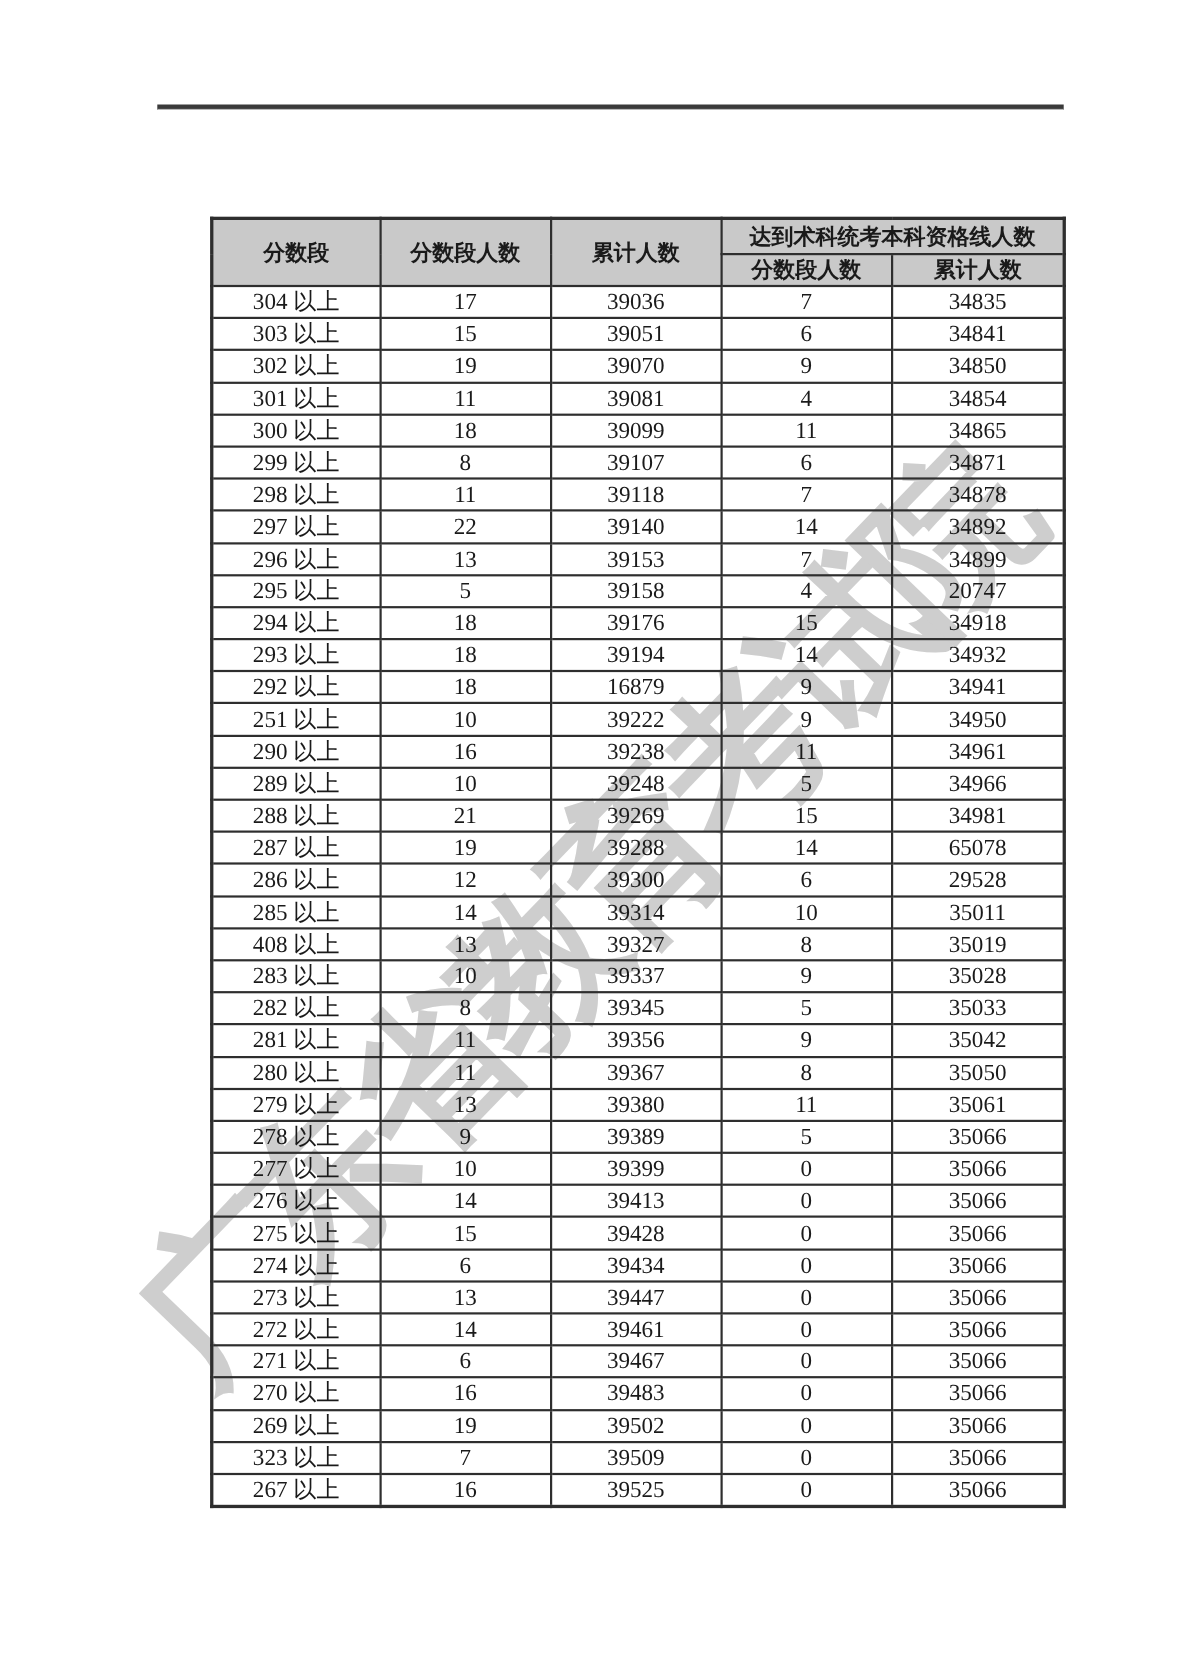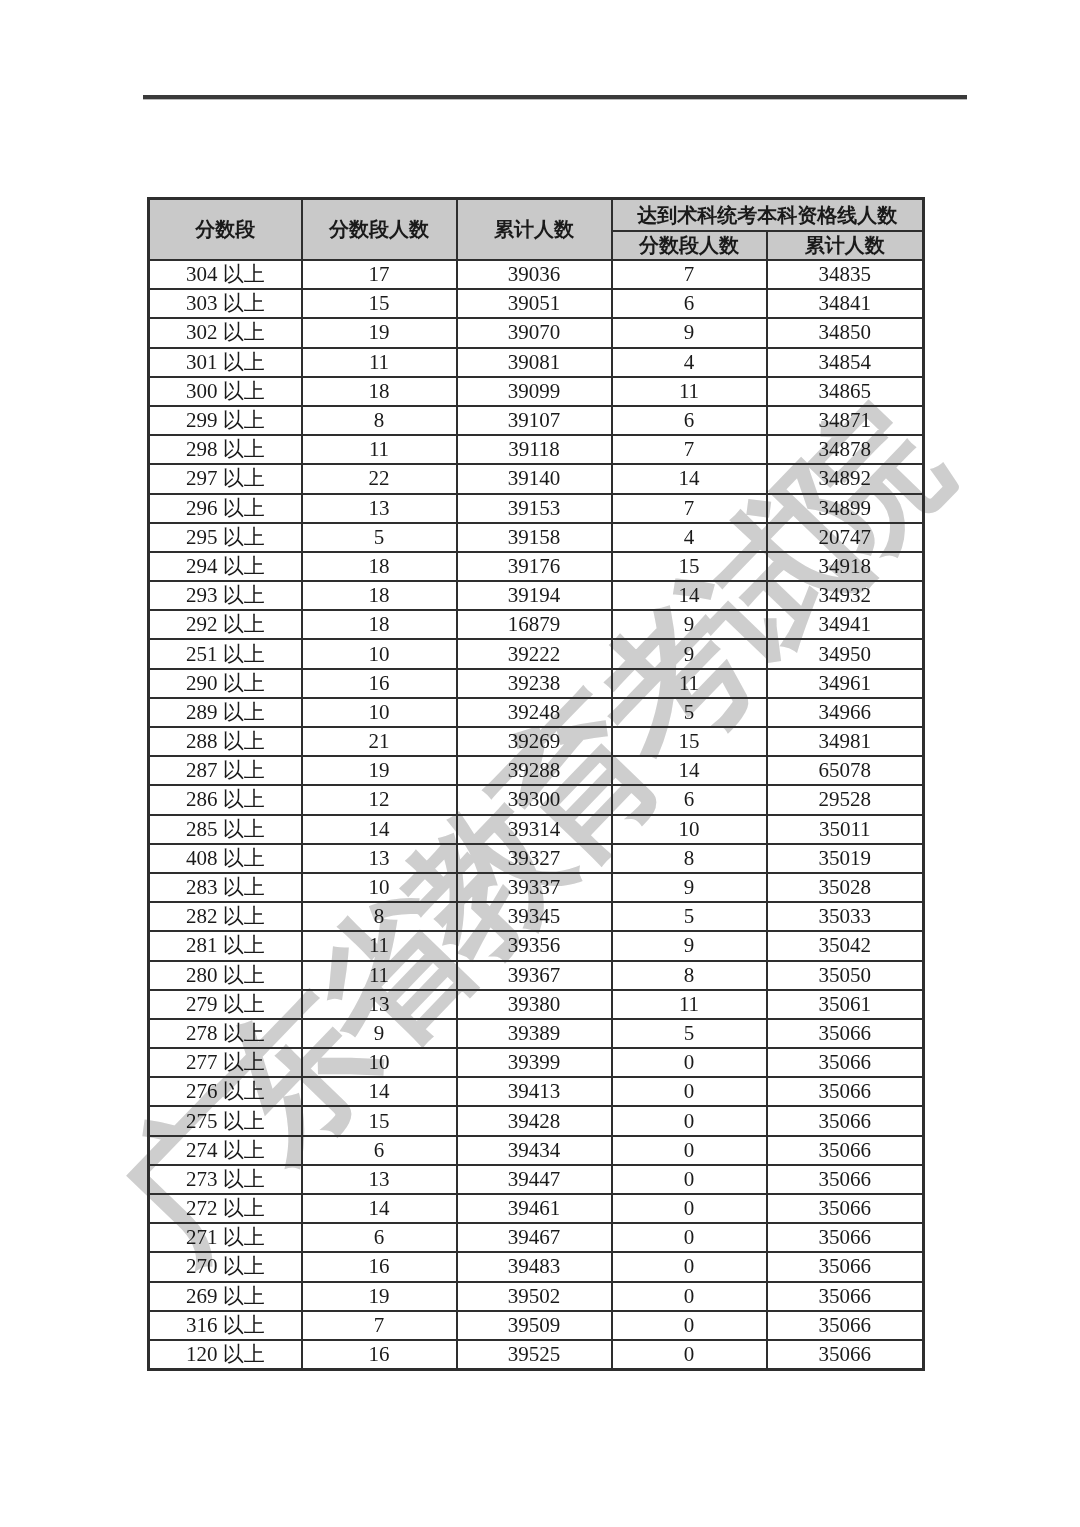--- a/index.html
+++ b/index.html
@@ -67,21 +67,21 @@
     font-weight: bold;
     font-size: 20px;
   }
   .score-table thead tr.h1 th { height: 30px; }
   .score-table thead tr.h2 th { height: 26px; }
   .score-table td {
     height: 27.2px;
     font-size: 21px;
     line-height: 1;
   }
-  .score-table { border: 3px solid #2e2e2e; }
+  .score-table { border: 3px solid #2e2e2e; margin-left: 44px; }
 </style>
 </head>
 <body>
 
 <div class="page">
 
   <div class="top-rule"></div>
 
   <div class="table-wrap">
 
@@ -354,28 +354,28 @@
             <td>35066</td>
           </tr>
           <tr>
             <td>269 以上</td>
             <td>19</td>
             <td>39502</td>
             <td>0</td>
             <td>35066</td>
           </tr>
           <tr>
-            <td>316 以上</td>
+            <td>323 以上</td>
             <td>7</td>
             <td>39509</td>
             <td>0</td>
             <td>35066</td>
           </tr>
           <tr>
-            <td>120 以上</td>
+            <td>267 以上</td>
             <td>16</td>
             <td>39525</td>
             <td>0</td>
             <td>35066</td>
           </tr>
         </tbody>
     </table>
   </div>
 </div>
 

